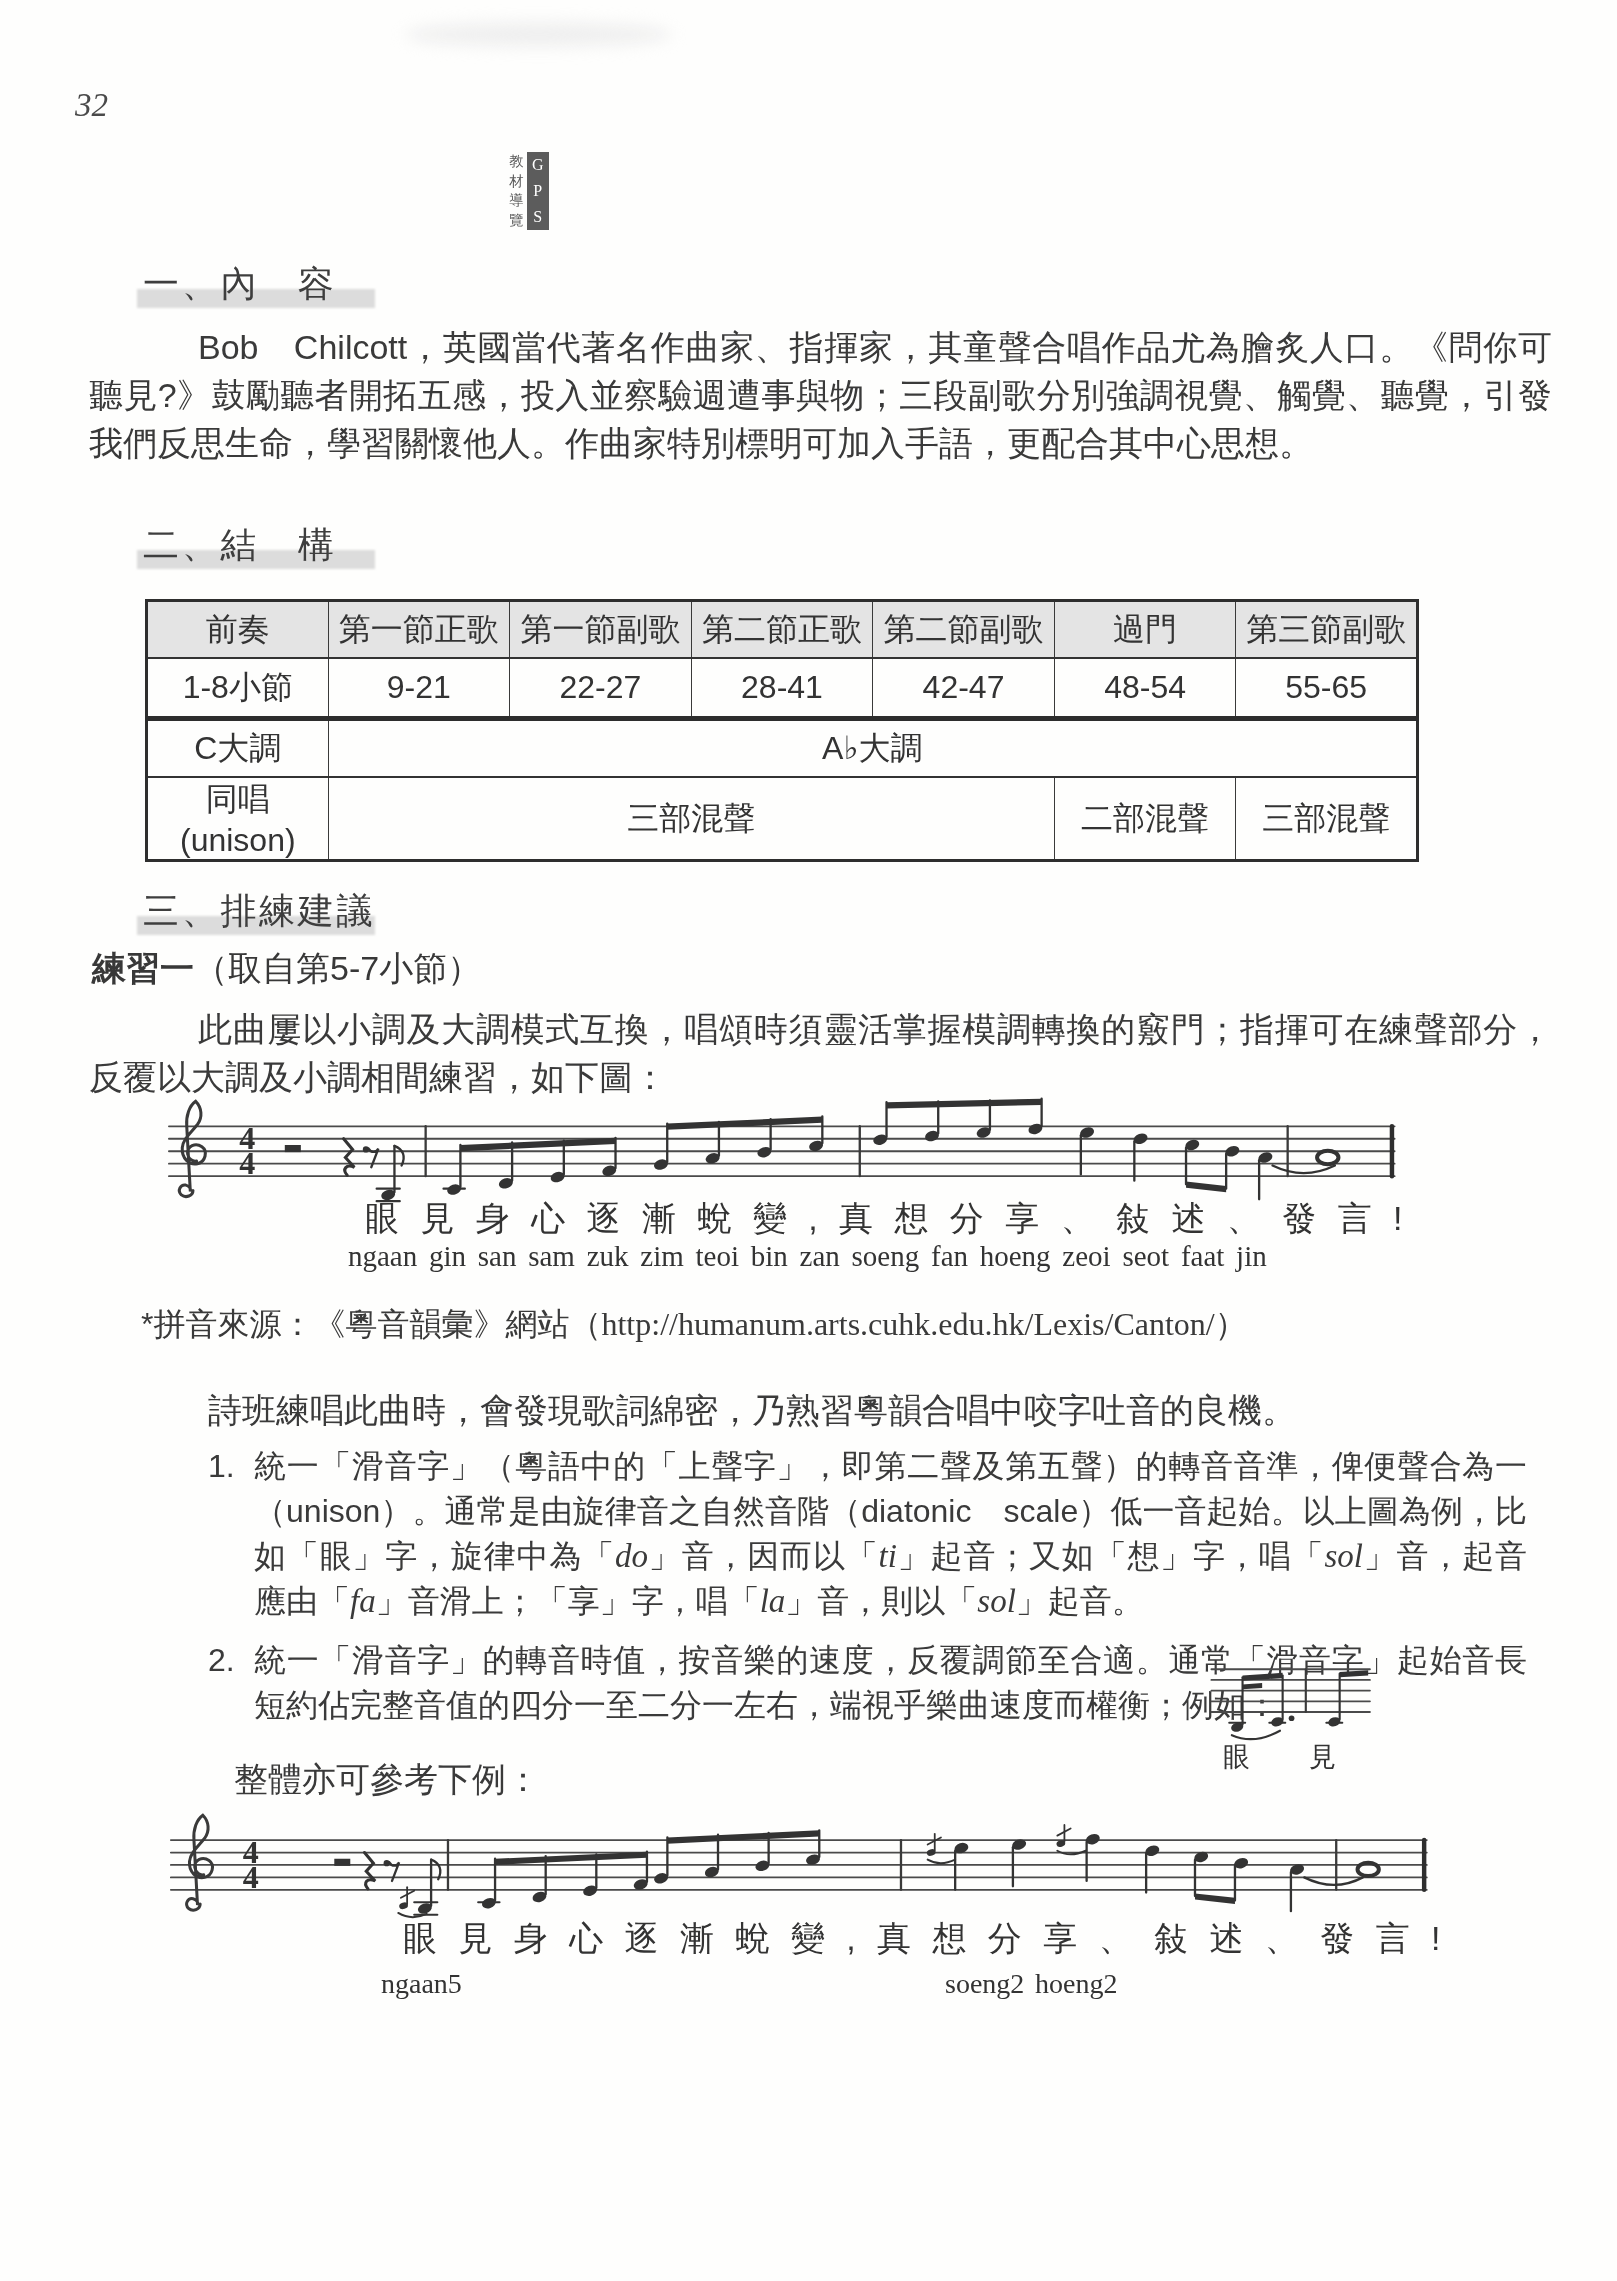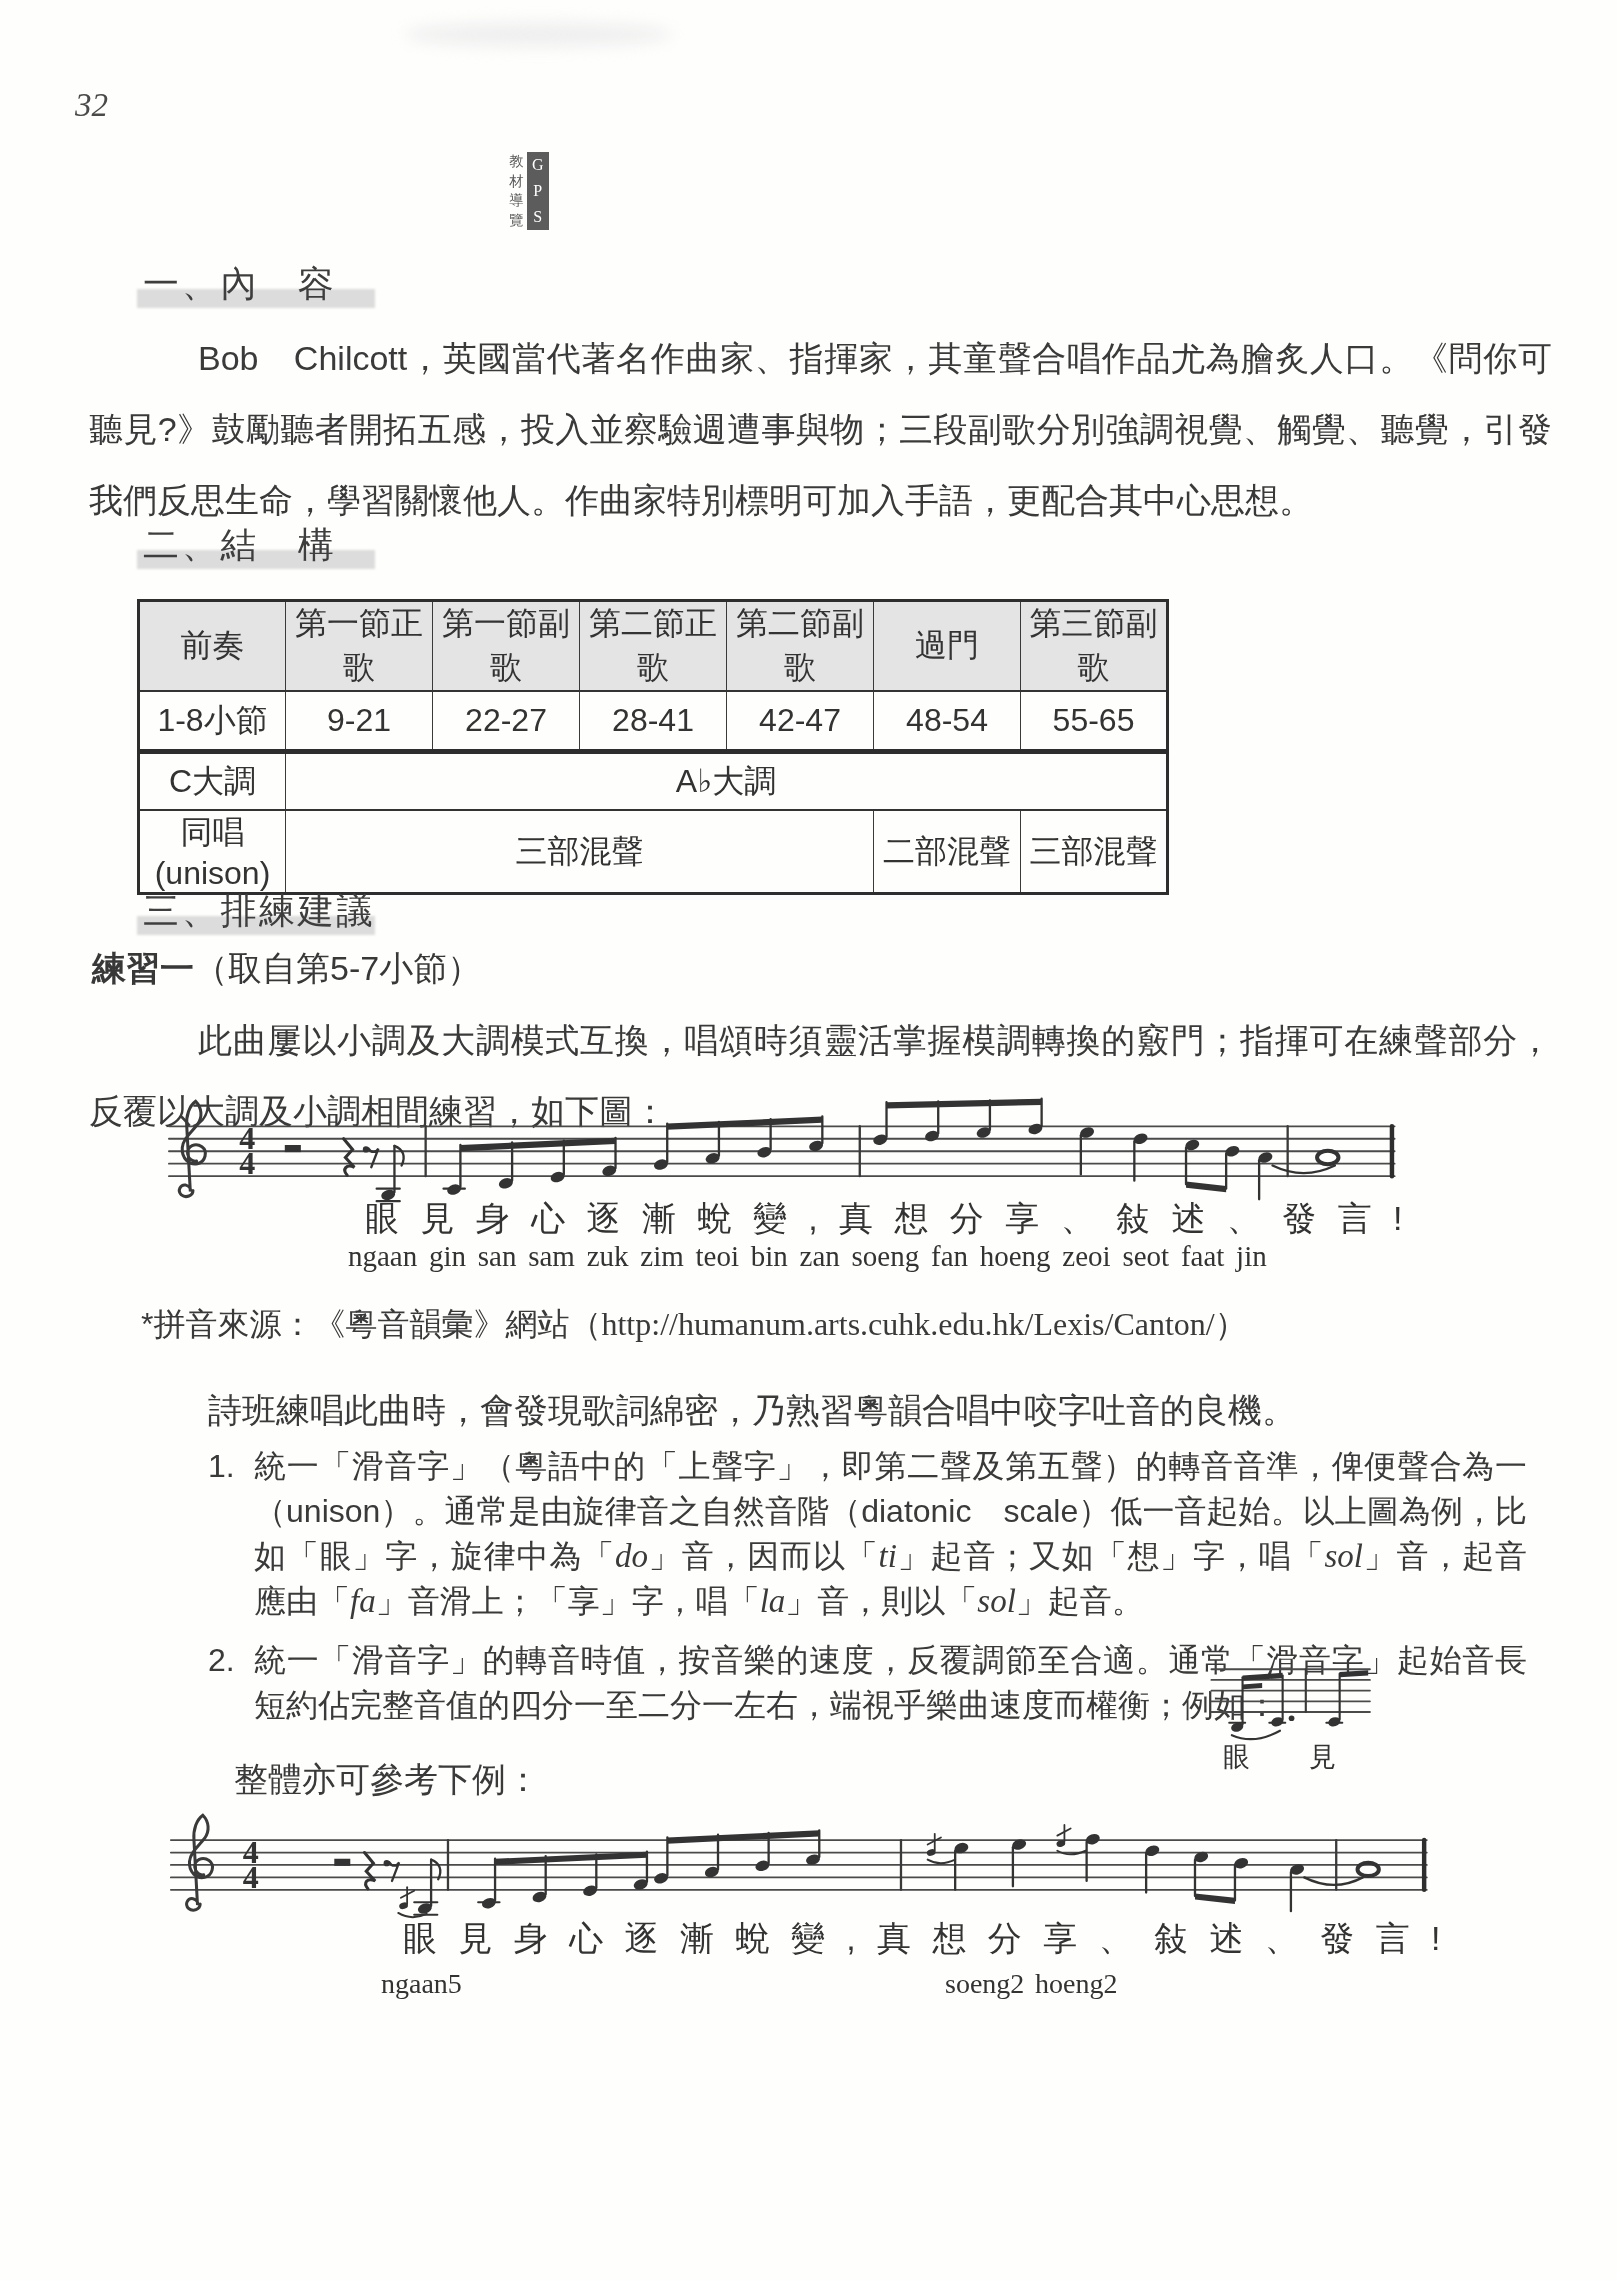--- a/index.html
+++ b/index.html
@@ -18,26 +18,26 @@
              font-family:"Liberation Serif","DejaVu Serif",serif;font-size:16px;
              display:flex;flex-direction:column;align-items:center;justify-content:space-around;
              height:78px;}
   .doc-title{font-size:68px;line-height:82px;letter-spacing:7.1px;color:#3d3d3d;margin-left:27px;}
   
   .sec-head{position:absolute;left:143px;font-size:36px;letter-spacing:2.7px;color:#3e3e3e;z-index:2;}
   .sec-head .hl{position:absolute;left:-6.2px;top:29px;width:238px;height:18.7px;background:#dcdcdc;
                 filter:blur(1.1px);z-index:-1;}
   #head1{top:260px;} #head2{top:521px;} #head3{top:887px;}
   
-  .para{position:absolute;left:89px;width:1463px;font-size:34px;line-height:71px;
+  .para{position:absolute;left:89px;width:1463px;font-size:34px;line-height:48px;
         text-align:justify;color:#3a3a3a;}
   #para1{top:323px;text-indent:109px;}
   #intro3{top:1005px;text-indent:109px;}
   
-  .table-wrap{position:absolute;left:137px;top:599px;width:1032px;}
+  .table-wrap{position:absolute;left:145px;top:599px;width:1274px;}
   table{width:100%;border-collapse:collapse;font-size:32px;color:#333333;table-layout:fixed;}
   th,td{border:1.8px solid #3a3a3a;text-align:center;font-weight:normal;padding:0;}
   table{border:3.6px solid #2e2e2e;}
   thead th{background:#e4e4e4;height:55px;border-bottom:2.7px solid #333333;}
   .row-bars td{height:57px;border-bottom:5.3px solid #2d2d2d;}
   .row-keys td{height:55px;border-bottom:2.7px solid #333333;}
   .row-voice td{height:59px;}
   
   .ex-line{position:absolute;left:92px;top:946px;font-size:34px;color:#383838;}
   .ex-label{font-weight:bold;}

